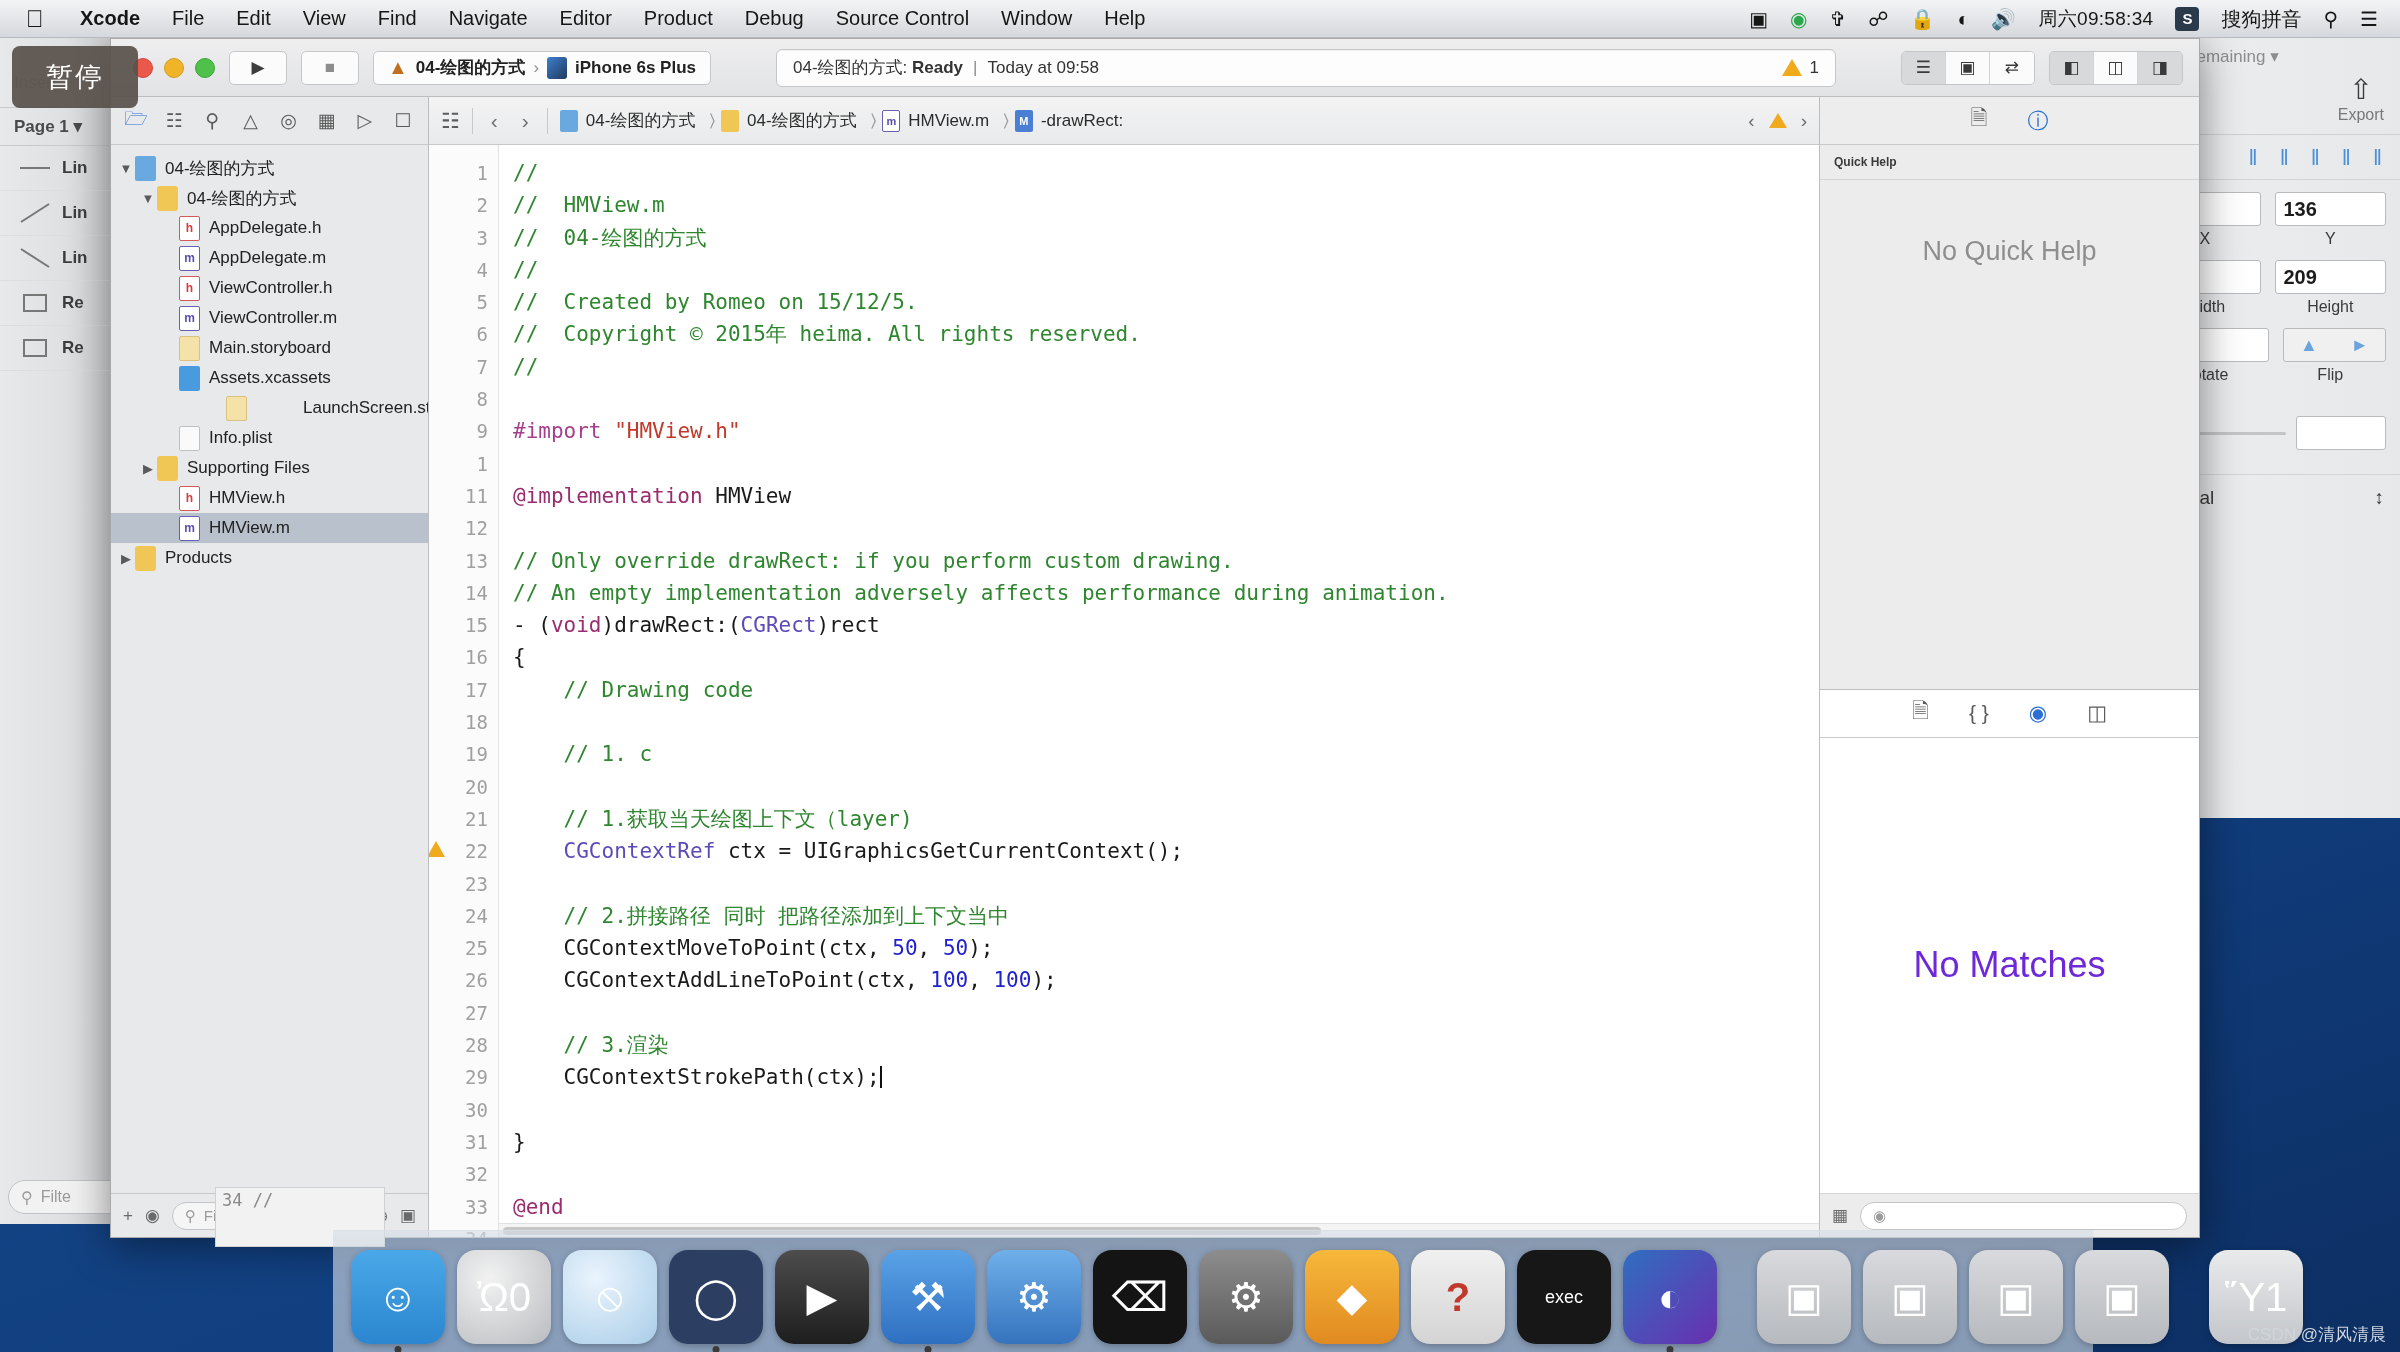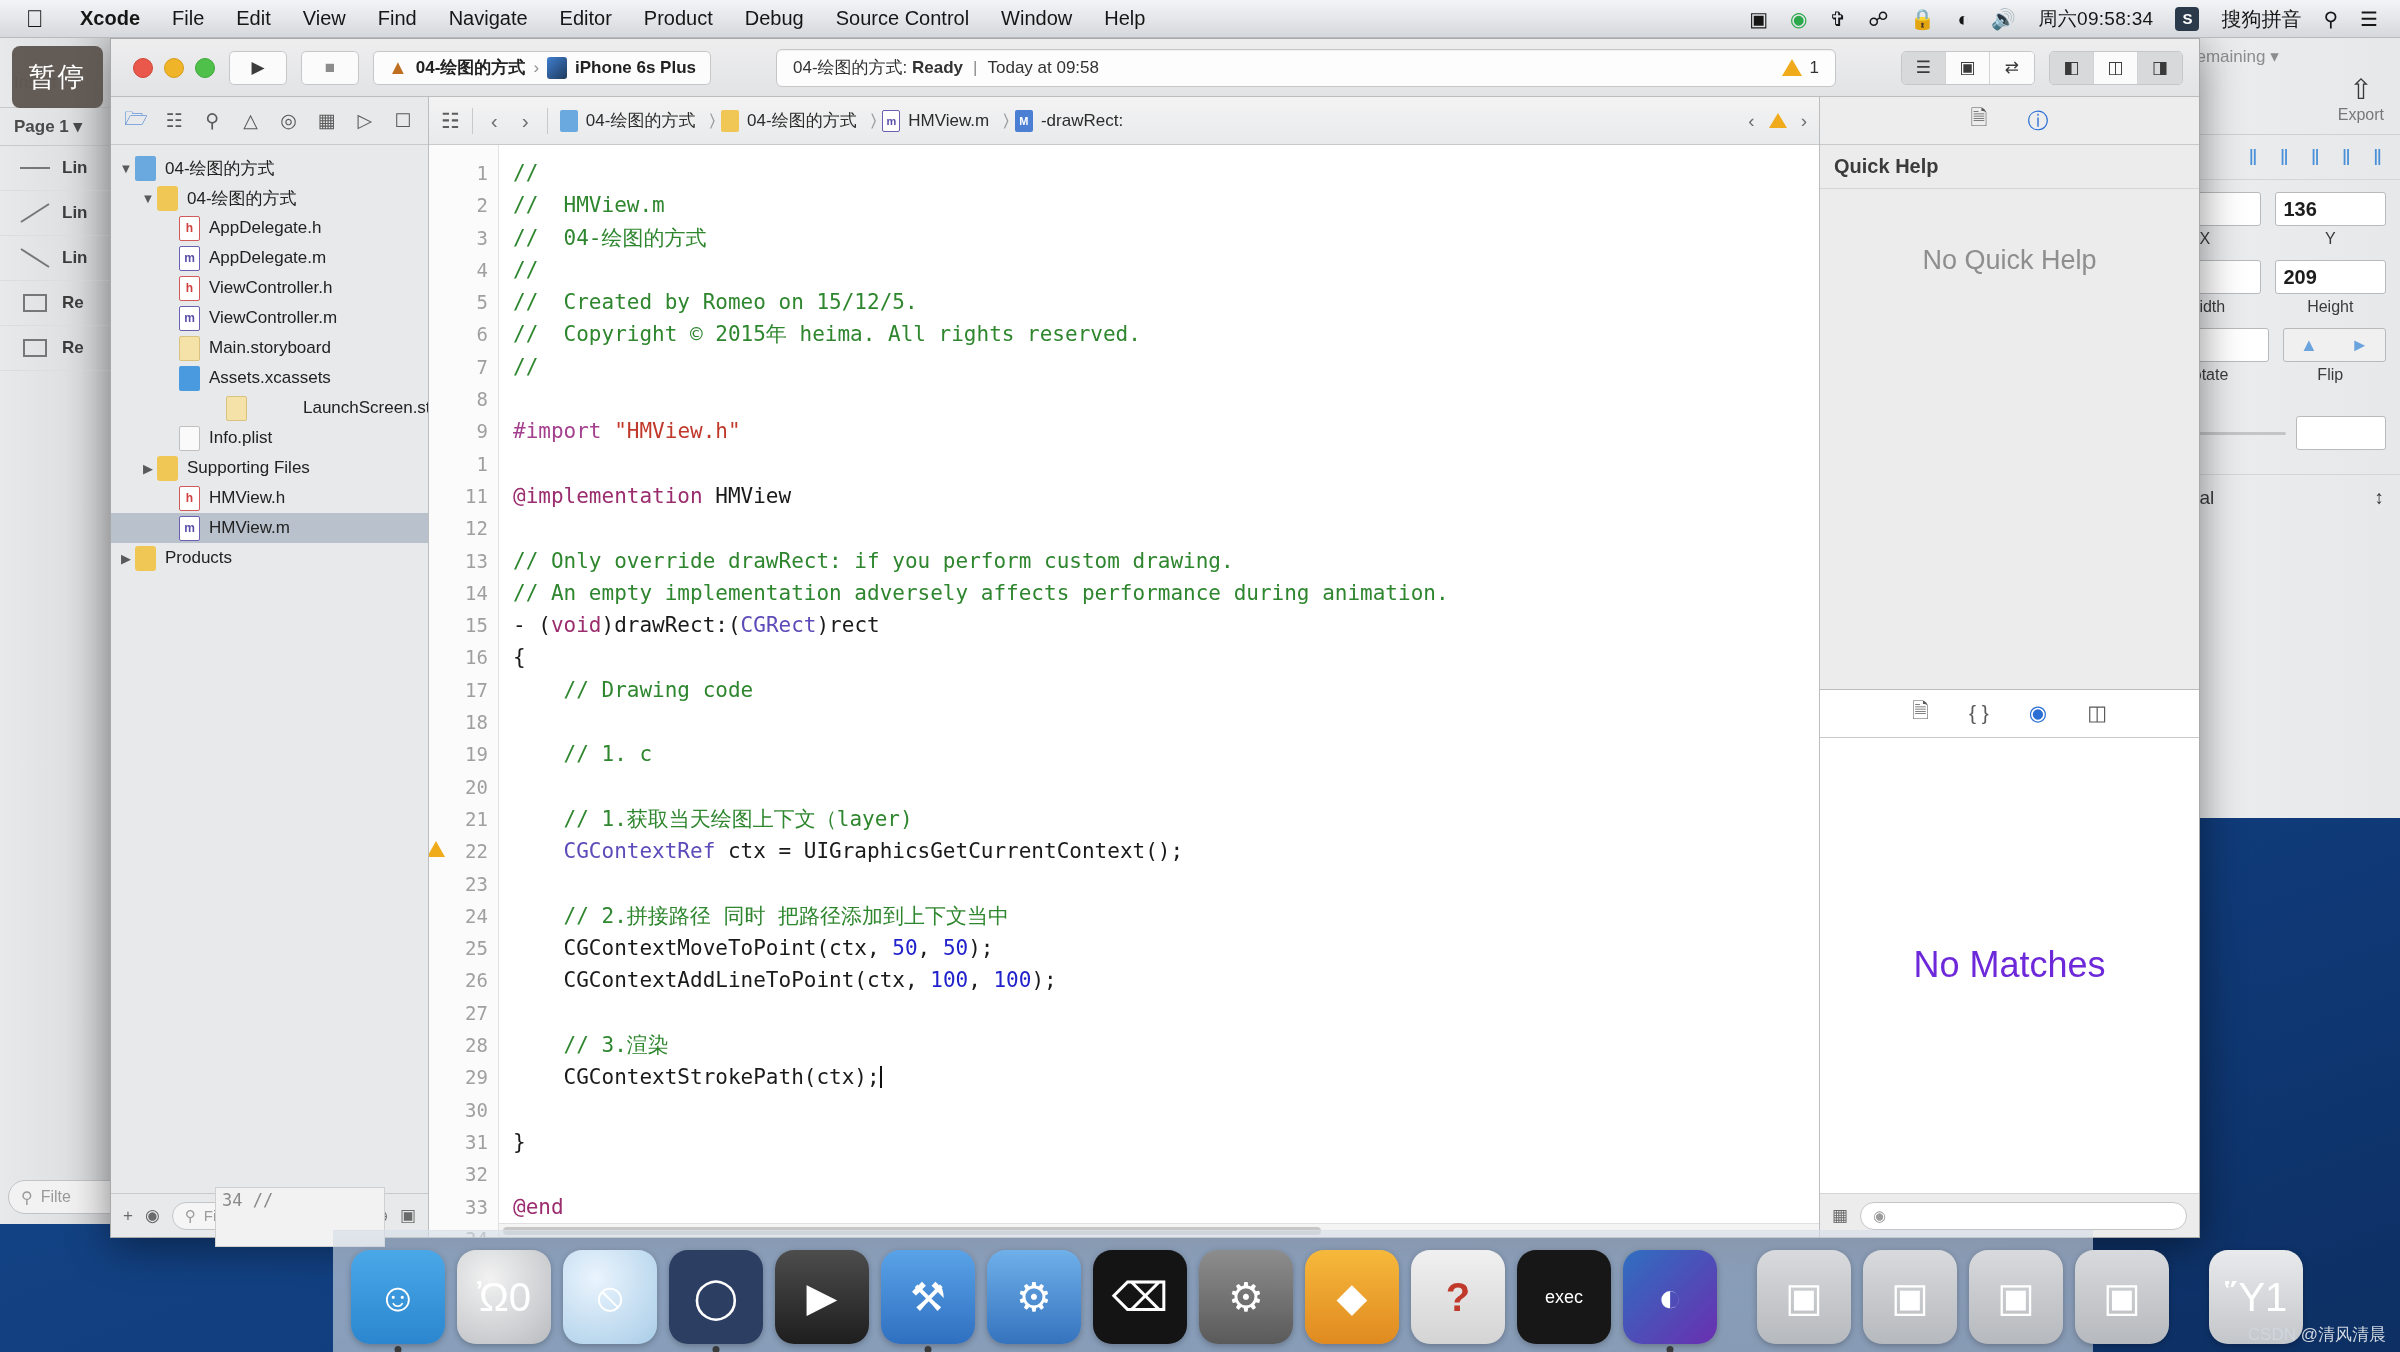--- a/index.html
+++ b/index.html
@@ -247,39 +247,39 @@
   
   #utilities {
     width:380px; flex:0 0 380px; background:#ececec; border-left:1px solid #bcbdbf;
     display:flex; flex-direction:column;
   }
   .util-tabs {
     height:48px; flex:0 0 48px; display:flex; align-items:center; justify-content:center; gap:40px;
     background:#ededee; border-bottom:1px solid #c8c9cb; font-size:21px; color:#5a5a5a;
   }
   .util-tabs .on { color:#2b6fd4; }
-  .util-title { font-size:20px; font-weight:bold; color:#3b3b3b; padding:10px 0 10px 14px; border-bottom:1px solid #d4d5d7;}
+  .util-title { font-size:12px; font-weight:bold; color:#3b3b3b; padding:10px 0 10px 14px; border-bottom:1px solid #d4d5d7;}
   .util-empty { flex:1; display:flex; align-items:flex-start; justify-content:center; padding-top:56px;
                 font-size:27px; color:#8e8e8e; }
   .util-top { display:flex; flex-direction:column; height:52%; background:#ececec; border-bottom:1px solid #bcbdbf;}
   .util-bot { display:flex; flex-direction:column; flex:1; background:#fff;}
   .util-bot .util-tabs{ background:#fff; }
   .util-bot .empty { flex:1; display:flex; align-items:center; justify-content:center; font-size:36px; color:#6d28d9; }
   .lib-filter {
     height:44px; display:flex; align-items:center; gap:12px; padding:0 12px; border-top:1px solid #d4d5d7;
     background:#ececec;
   }
   .lib-filter .fbox{
     flex:1;height:28px;background:#fff;border:1px solid #c4c5c7;border-radius:14px;
     display:flex;align-items:center;gap:8px;padding:0 12px;font-size:15px;color:#9b9b9b;
   }
 
   
   #pause-badge {
-    position:absolute; left:12px; top:46px; width:91px; height:62px;
+    position:absolute; left:12px; top:46px; width:126px; height:62px;
     background:rgba(88,80,74,.92); border-radius:8px; z-index:80;
     display:flex; align-items:center; justify-content:center;
     color:#fff; font-size:27px; letter-spacing:2px;
   }
 
   
   #dock {
     position:absolute; left:333px; bottom:0; width:1760px; height:122px;
     background:linear-gradient(180deg, rgba(214,222,232,.62) 0%, rgba(176,190,206,.75) 100%);
     border-top:1px solid rgba(255,255,255,.45);

